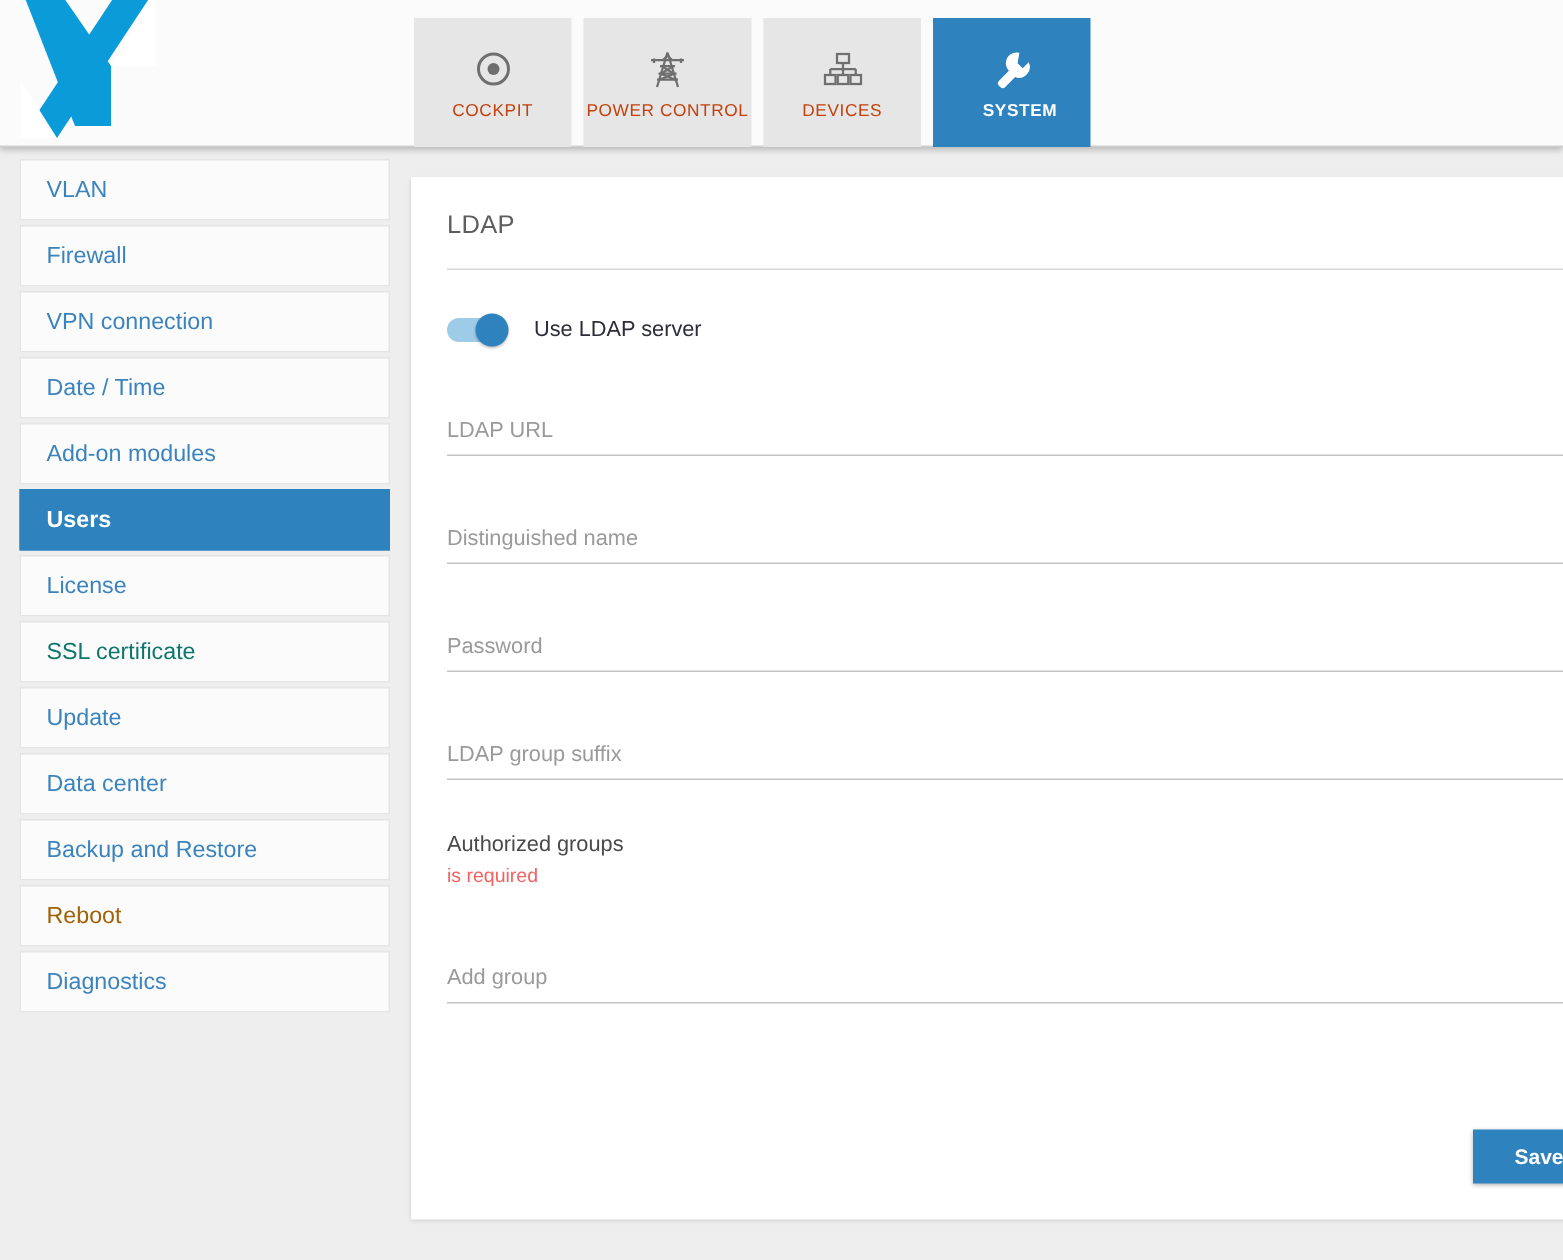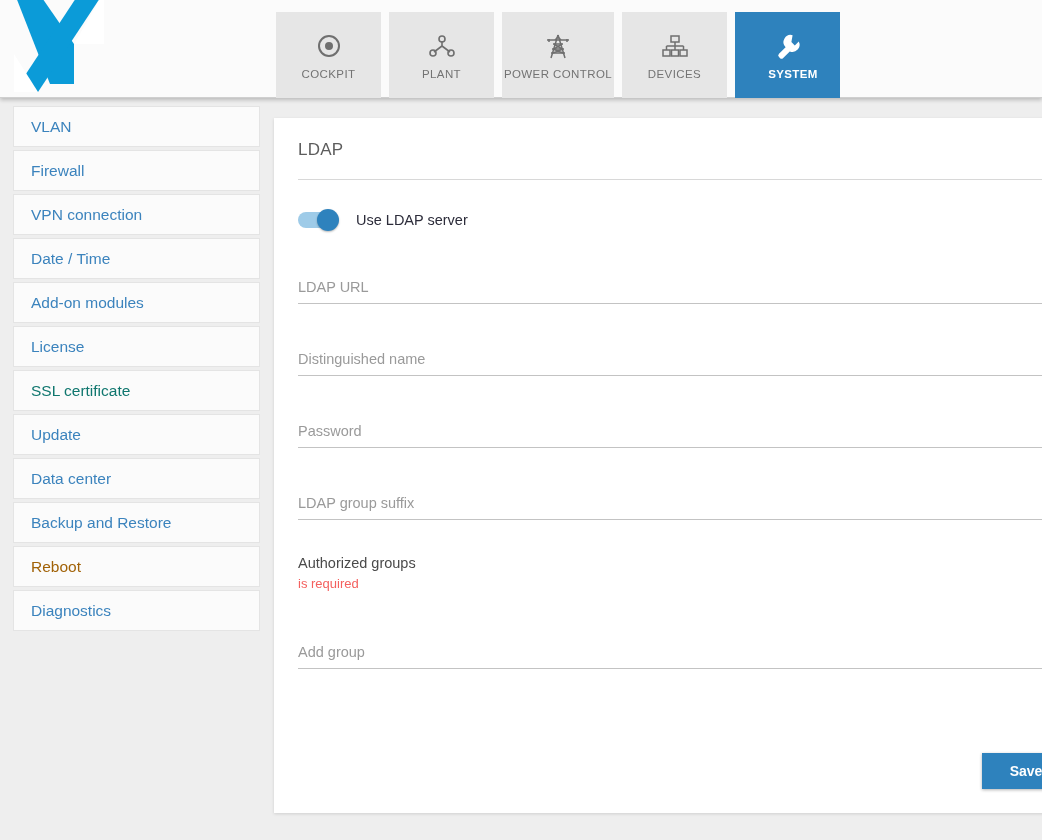--- a/index.html
+++ b/index.html
@@ -52,21 +52,21 @@
     left: 276px;
     top: 12px;
     height: 86px;
     display: flex;
     gap: 8px;
   }
   .tab {
     width: 105px;
     height: 86px;
     background: #e6e6e6;
-    color: #737373;
+    color: #c2410c;
     display: flex;
     flex-direction: column;
     align-items: center;
     justify-content: center;
     cursor: pointer;
     user-select: none;
   }
   .tab.wide { width: 112px; }
   .tab.active {
     background: #2e82bd;
@@ -268,31 +268,20 @@
         <div class="tab">
           <span class="tab-icon">
             <svg class="icon-svg" width="26" height="26" viewBox="0 0 26 26">
               <circle cx="13" cy="13" r="10" fill="none" stroke="#6f6f6f" stroke-width="2"></circle>
               <circle cx="13" cy="13" r="4" fill="#6f6f6f"></circle>
             </svg>
           </span>
           <span class="tab-label">COCKPIT</span>
         </div>
 
-        <div class="tab">
-          <span class="tab-icon">
-            <svg class="icon-svg" width="28" height="26" viewBox="0 0 28 26">
-              <path d="M14 8 L14 13 M14 13 L6 19 M14 13 L22 19" fill="none" stroke="#6f6f6f" stroke-width="1.6"></path>
-              <circle cx="14" cy="6" r="3" fill="none" stroke="#6f6f6f" stroke-width="1.6"></circle>
-              <circle cx="5" cy="20" r="3" fill="none" stroke="#6f6f6f" stroke-width="1.6"></circle>
-              <circle cx="23" cy="20" r="3" fill="none" stroke="#6f6f6f" stroke-width="1.6"></circle>
-            </svg>
-          </span>
-          <span class="tab-label">PLANT</span>
-        </div>
 
         <div class="tab wide">
           <span class="tab-icon">
             <svg class="icon-svg" width="28" height="28" viewBox="0 0 28 28">
               <g fill="none" stroke="#6f6f6f" stroke-width="1.5">
                 <path d="M14 3 L7 26 M14 3 L21 26"></path>
                 <path d="M3 8 L25 8"></path>
                 <path d="M5 7 L5 10 M23 7 L23 10"></path>
                 <path d="M9 12 L19 12 M8 17 L20 17 M7 21 L21 21"></path>
                 <path d="M10 12 L18 17 M18 12 L10 17"></path>
@@ -341,20 +330,23 @@
       </div>
     <div class="side-item" style="color: rgb(59, 131, 189);">
         <span>VPN connection</span>
       </div>
     <div class="side-item" style="color: rgb(59, 131, 189);">
         <span>Date / Time</span>
       </div>
     <div class="side-item" style="color: rgb(59, 131, 189);">
         <span>Add-on modules</span>
       </div>
+    <div class="side-item active" style="background: rgb(46, 130, 189);">
+        <span>Users</span>
+      </div>
     <div class="side-item" style="color: rgb(59, 131, 189);">
         <span>License</span>
       </div>
     <div class="side-item" style="color: #0f766e;">
         <span>SSL certificate</span>
       </div>
     <div class="side-item" style="color: rgb(59, 131, 189);">
         <span>Update</span>
       </div>
     <div class="side-item" style="color: rgb(59, 131, 189);">

